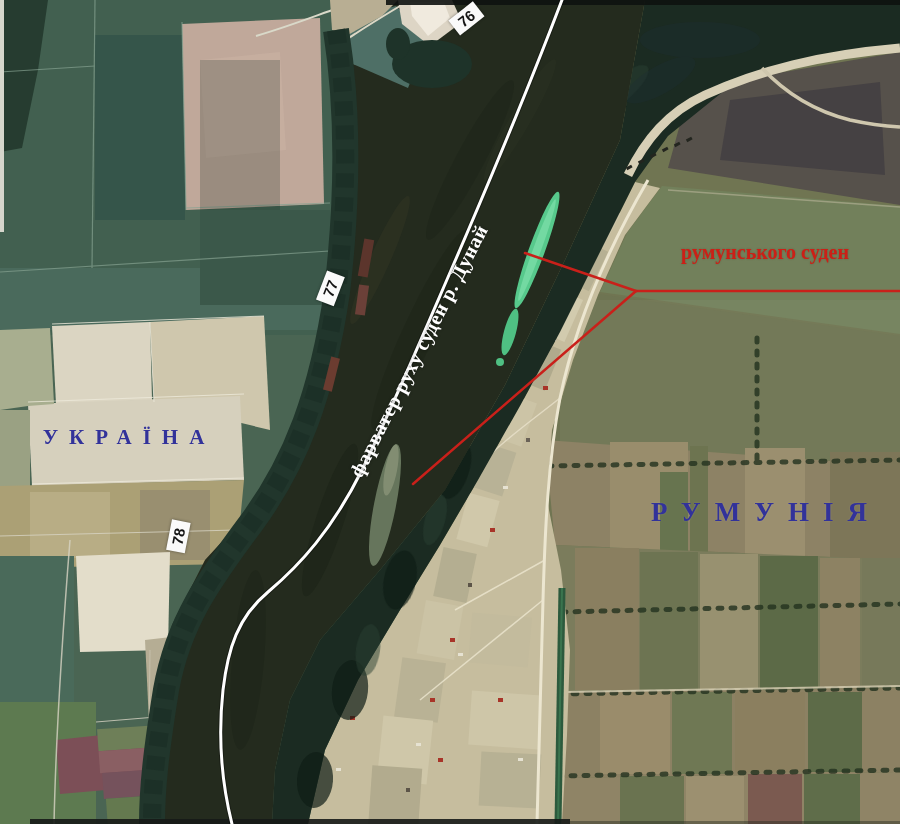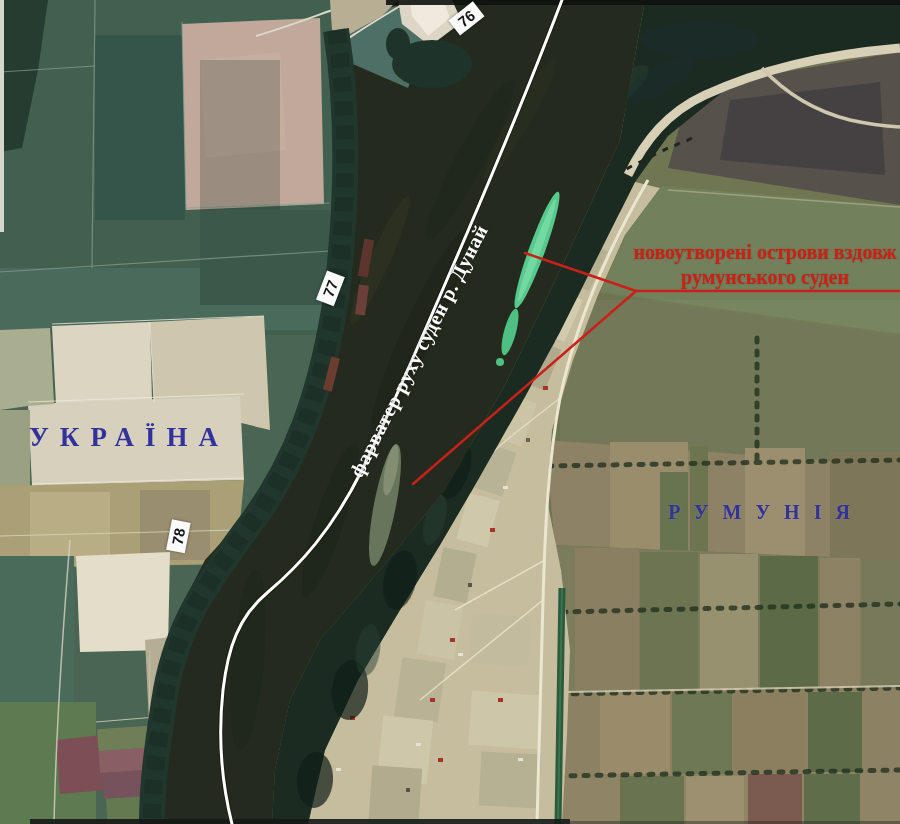--- a/index.html
+++ b/index.html
@@ -22,24 +22,24 @@
   .fairway-text{
     color:#fff;font-weight:700;font-size:20px;letter-spacing:.5px;
     text-shadow:0 0 3px rgba(0,0,0,.45);
     transform-origin:center center;
   }
   .note-text{
     font-weight:700;font-size:20px;line-height:25px;text-align:center;
     text-shadow:0 0 2px rgba(60,20,10,.25);
   }
   .country{
-    font-weight:700;font-size:27px;letter-spacing:11px;color:#32329a;
+    font-weight:700;font-size:21px;letter-spacing:11px;color:#32329a;
     text-shadow:0 0 2px rgba(255,255,255,.15);
   }
-  .country.ro{font-size:20px;letter-spacing:14px;}
+  .country.ro{font-size:27px;letter-spacing:14px;}
 </style>
 </head>
 <body>
 
 <div class="stage">
 
 <svg width="900" height="824" viewBox="0 0 900 824">
 
   <g>
     <rect x="0" y="0" width="420" height="824" fill="#4a6553"></rect>
@@ -297,21 +297,20 @@
 
   <div class="label km-marker" style="left:451px;top:9px;transform:rotate(-38deg);">76</div>
 
   <div class="label km-marker" style="left:315px;top:279px;transform:rotate(-69deg);">77</div>
 
   <div class="label km-marker" style="left:163px;top:527px;transform:rotate(-79deg);">78</div>
 
   <div class="label fairway-text" style="left:419px;top:351px;transform:translate(-50%,-50%) rotate(-63deg);">фарватер руху суден р. Дунай</div>
 
   <div class="label note-text" style="left: 765px; top: 240px; transform: translate(-50%, 0px); color: rgb(205, 31, 22);">
-    <div>новоутворені острови вздовж</div>
     <div>румунського суден</div>
   </div>
 
   <div class="label country" style="left: 129px; top: 437px; transform: translate(-50%, -50%); color: rgb(50, 50, 154);">УКРАЇНА</div>
 
   <div class="label country ro" style="left: 766px; top: 512px; transform: translate(-50%, -50%); color: rgb(50, 50, 154);">РУМУНІЯ</div>
 
 </div>
 
 </body></html>

